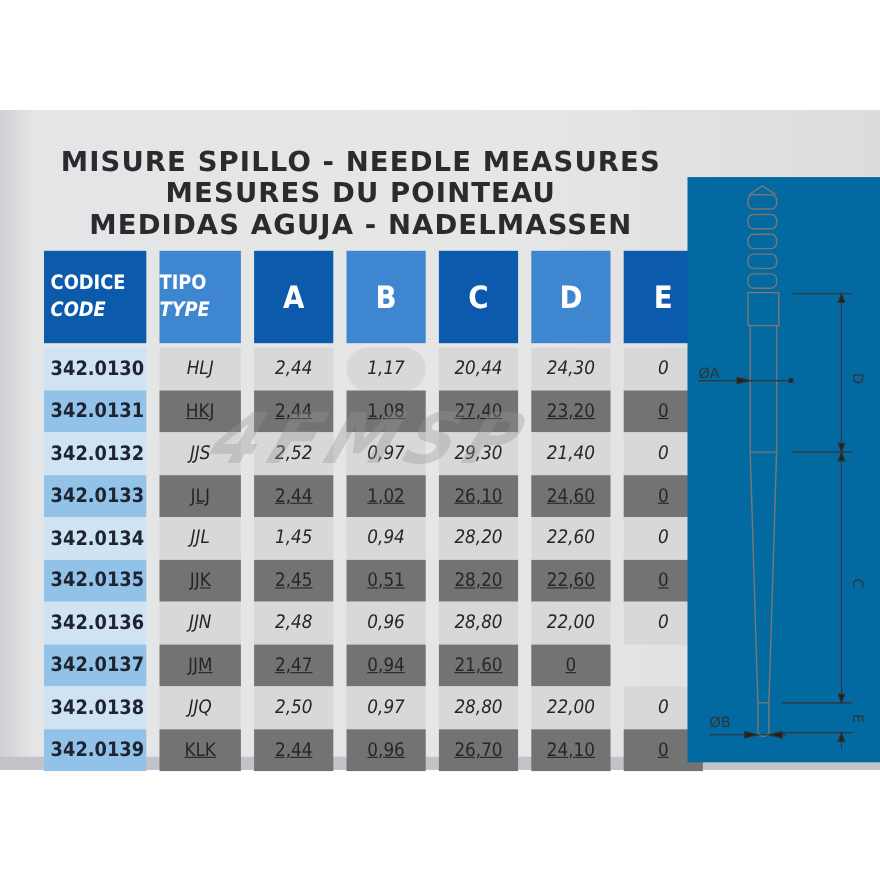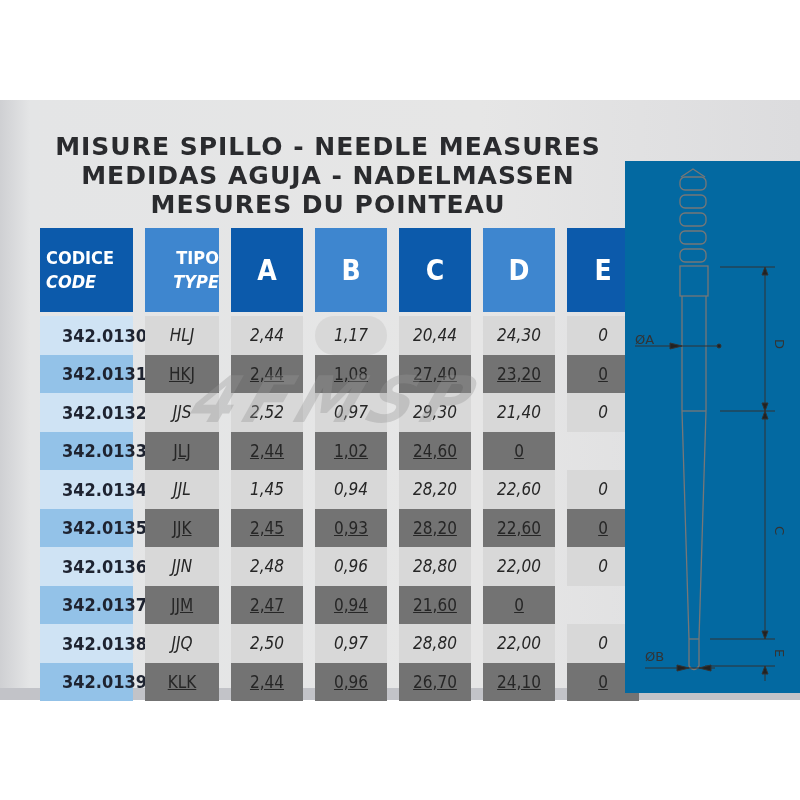--- a/index.html
+++ b/index.html
@@ -27,29 +27,29 @@
     }
     .hdr-row { display: flex; height: 84px; margin-bottom: 4px; }
     .hcell {
       color: #ffffff; font-weight: bold; display: flex; align-items: center; justify-content: center;
       font-family: "DejaVu Sans Condensed", "DejaVu Sans", sans-serif;
       margin-right: 6px; box-sizing: border-box;
     }
     .hcell.dark { background: #0c5aab; }
     .hcell.light { background: #3e86cf; }
     .hcell.two { flex-direction: column; align-items: flex-start; padding-left: 6px; font-size: 18px; line-height: 24px; }
-    .hcell.two.center { align-items: flex-end; padding-left: 0; }
+    .hcell.two.center { align-items: flex-start; padding-left: 0; }
     .hcell .it { font-style: italic; }
     .row { display: flex; height: 38.5px; }
     .cell {
       display: flex; align-items: center; justify-content: center;
       font-size: 17px; color: #262626; margin-right: 6px; box-sizing: border-box;
       font-family: "DejaVu Sans Condensed", "DejaVu Sans", sans-serif;
     }
-    .cell.code { justify-content: flex-start; padding-left: 22px; font-weight: bold; font-size: 18px; color: #1e2330; }
+    .cell.code { justify-content: flex-start; padding-left: 6px; font-weight: bold; font-size: 18px; color: #1e2330; }
     .row.odd .cell.code { background: #cfe3f4; }
     .row.even .cell.code { background: #93c2e8; }
     .row.odd .cell.v { background: #d8d8d8; font-style: italic; }
     .row.even .cell.v { background: #737373; text-decoration: underline; }
     .w-code { width: 93px; }
     .w-tipo { width: 74px; margin-left: 0; }
     .w-num { width: 72px; }
     .gap-code { margin-right: 12px !important; }
     .watermark {
       position: absolute; left: 195px; top: 370px; width: 420px; height: 60px;
@@ -62,22 +62,22 @@
     }
   </style>
 </head>
 <body>
 
 <div class="panel"></div>
 <div class="bottom-strip"></div>
 
 <div class="title">
   <div>MISURE SPILLO - NEEDLE MEASURES</div>
+  <div>MESURES DU POINTEAU</div>
   <div>MEDIDAS AGUJA - NADELMASSEN</div>
-  <div>MESURES DU POINTEAU</div>
 </div>
 
 <div class="table">
   <div class="hdr-row">
     <div class="hcell dark two w-code gap-code">
       <span>CODICE</span>
       <span class="it">CODE</span>
     </div>
     <div class="hcell light two center w-tipo" style="margin-right:12px;">
       <span>TIPO</span>
@@ -126,37 +126,38 @@
         <div class="cell v w-num" style="margin-right:12px;">0,97</div>
         <div class="cell v w-num" style="margin-right:12px;">29,30</div>
         <div class="cell v w-num" style="margin-right:12px;">21,40</div>
         <div class="cell v w-num">0</div>
       </div>
       <div class="row even">
         <div class="cell code w-code" style="margin-right:12px;">342.0133</div>
         <div class="cell v w-tipo" style="margin-right:12px;">JLJ</div>
         <div class="cell v w-num" style="margin-right:12px;">2,44</div>
         <div class="cell v w-num" style="margin-right:12px;">1,02</div>
+        <div class="cell v w-num" style="margin-right:12px;">26,10</div>
         <div class="cell v w-num" style="margin-right:12px;">24,60</div>
         <div class="cell v w-num">0</div>
       </div>
       <div class="row odd">
         <div class="cell code w-code" style="margin-right:12px;">342.0134</div>
         <div class="cell v w-tipo" style="margin-right:12px;">JJL</div>
         <div class="cell v w-num" style="margin-right:12px;">1,45</div>
         <div class="cell v w-num" style="margin-right:12px;">0,94</div>
         <div class="cell v w-num" style="margin-right:12px;">28,20</div>
         <div class="cell v w-num" style="margin-right:12px;">22,60</div>
         <div class="cell v w-num">0</div>
       </div>
       <div class="row even">
         <div class="cell code w-code" style="margin-right:12px;">342.0135</div>
         <div class="cell v w-tipo" style="margin-right:12px;">JJK</div>
         <div class="cell v w-num" style="margin-right:12px;">2,45</div>
-        <div class="cell v w-num" style="margin-right:12px;">0,93</div>
+        <div class="cell v w-num" style="margin-right:12px;">0,51</div>
         <div class="cell v w-num" style="margin-right:12px;">28,20</div>
         <div class="cell v w-num" style="margin-right:12px;">22,60</div>
         <div class="cell v w-num">0</div>
       </div>
       <div class="row odd">
         <div class="cell code w-code" style="margin-right:12px;">342.0136</div>
         <div class="cell v w-tipo" style="margin-right:12px;">JJN</div>
         <div class="cell v w-num" style="margin-right:12px;">2,48</div>
         <div class="cell v w-num" style="margin-right:12px;">0,96</div>
         <div class="cell v w-num" style="margin-right:12px;">28,80</div>

